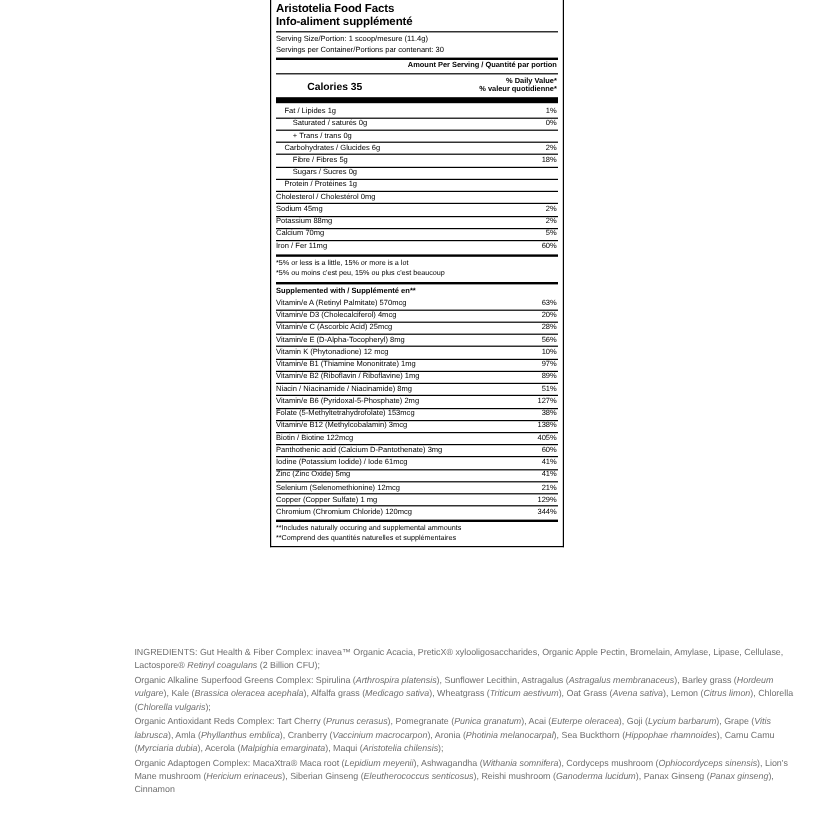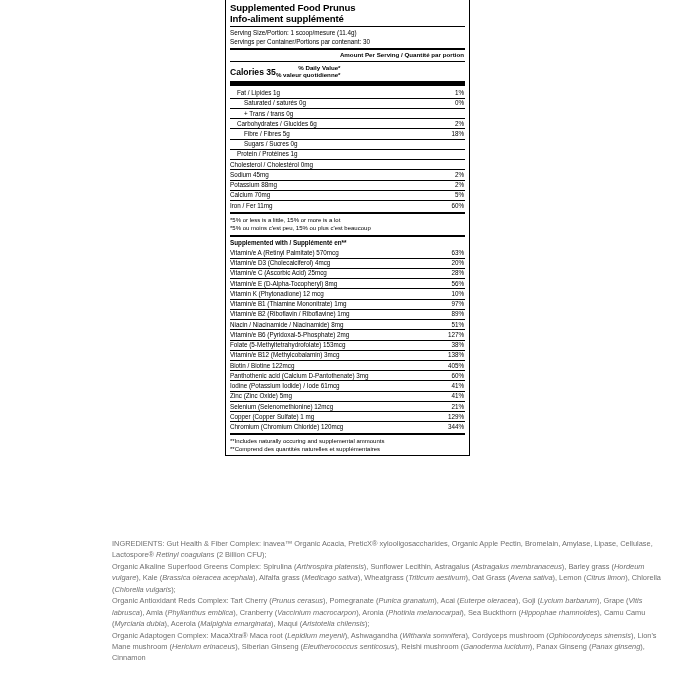--- a/index.html
+++ b/index.html
@@ -56,22 +56,24 @@
     padding: 0.6px 1px 0.6px 0;
     font-size: 6.3px;
   }
   .row.no-line { border-top: none; }
   .row .nm { flex: 1 1 auto; padding-right: 4px; }
   .row .dv { flex: 0 0 auto; text-align: right; white-space: nowrap; }
   .ind1 { padding-left: 7px; }
   .ind2 { padding-left: 14px; }
   .cal-row {
     display: flex;
+    justify-content: space-between;
     align-items: flex-end;
     padding: 1px 1px 1px 0;
+    margin-left: 26px;
   }
   .cal-left { font-size: 8.6px; font-weight: bold; }
   .cal-right { font-size: 6.2px; font-weight: bold; text-align: right; line-height: 1.15; }
   .foot {
     font-size: 6.0px;
     line-height: 1.3;
     padding: 1.5px 0 1px 0;
   }
   .suppl-head {
     font-size: 6.3px;
@@ -95,21 +97,21 @@
   .ingredients p { margin: 0 0 0.5px 0; }
   .ing-bold { font-weight: normal; }
   .ing-italic { font-style: italic; }
 </style>
 </head>
 <body>
 
 <div class="panel">
 
   <div class="title">
-    <span>Supplemented Food Prunus</span>
+    <span>Aristotelia Food Facts</span>
     <span class="l2">Info-aliment supplémenté</span>
   </div>
 
   <div class="rule-thin"></div>
 
   <div class="serving">
     <div>Serving Size/Portion:  1 scoop/mesure (11.4g)</div>
     <div>Servings per Container/Portions par contenant: 30</div>
   </div>
 

